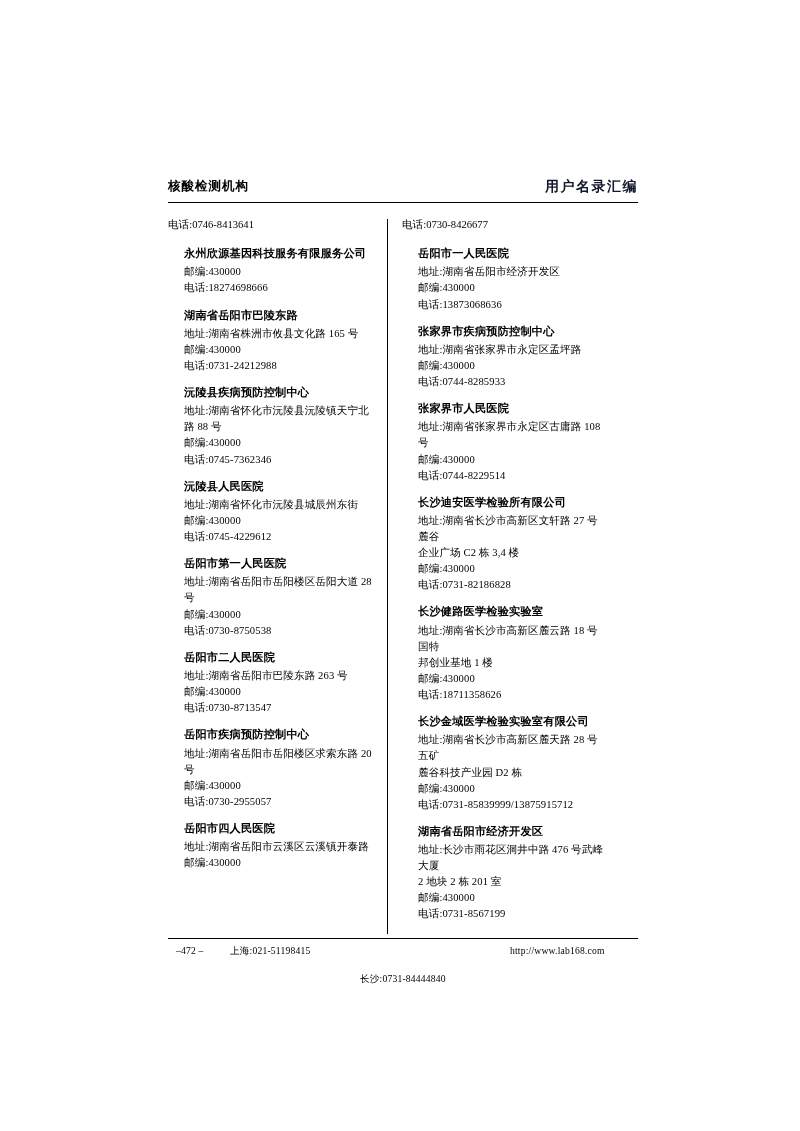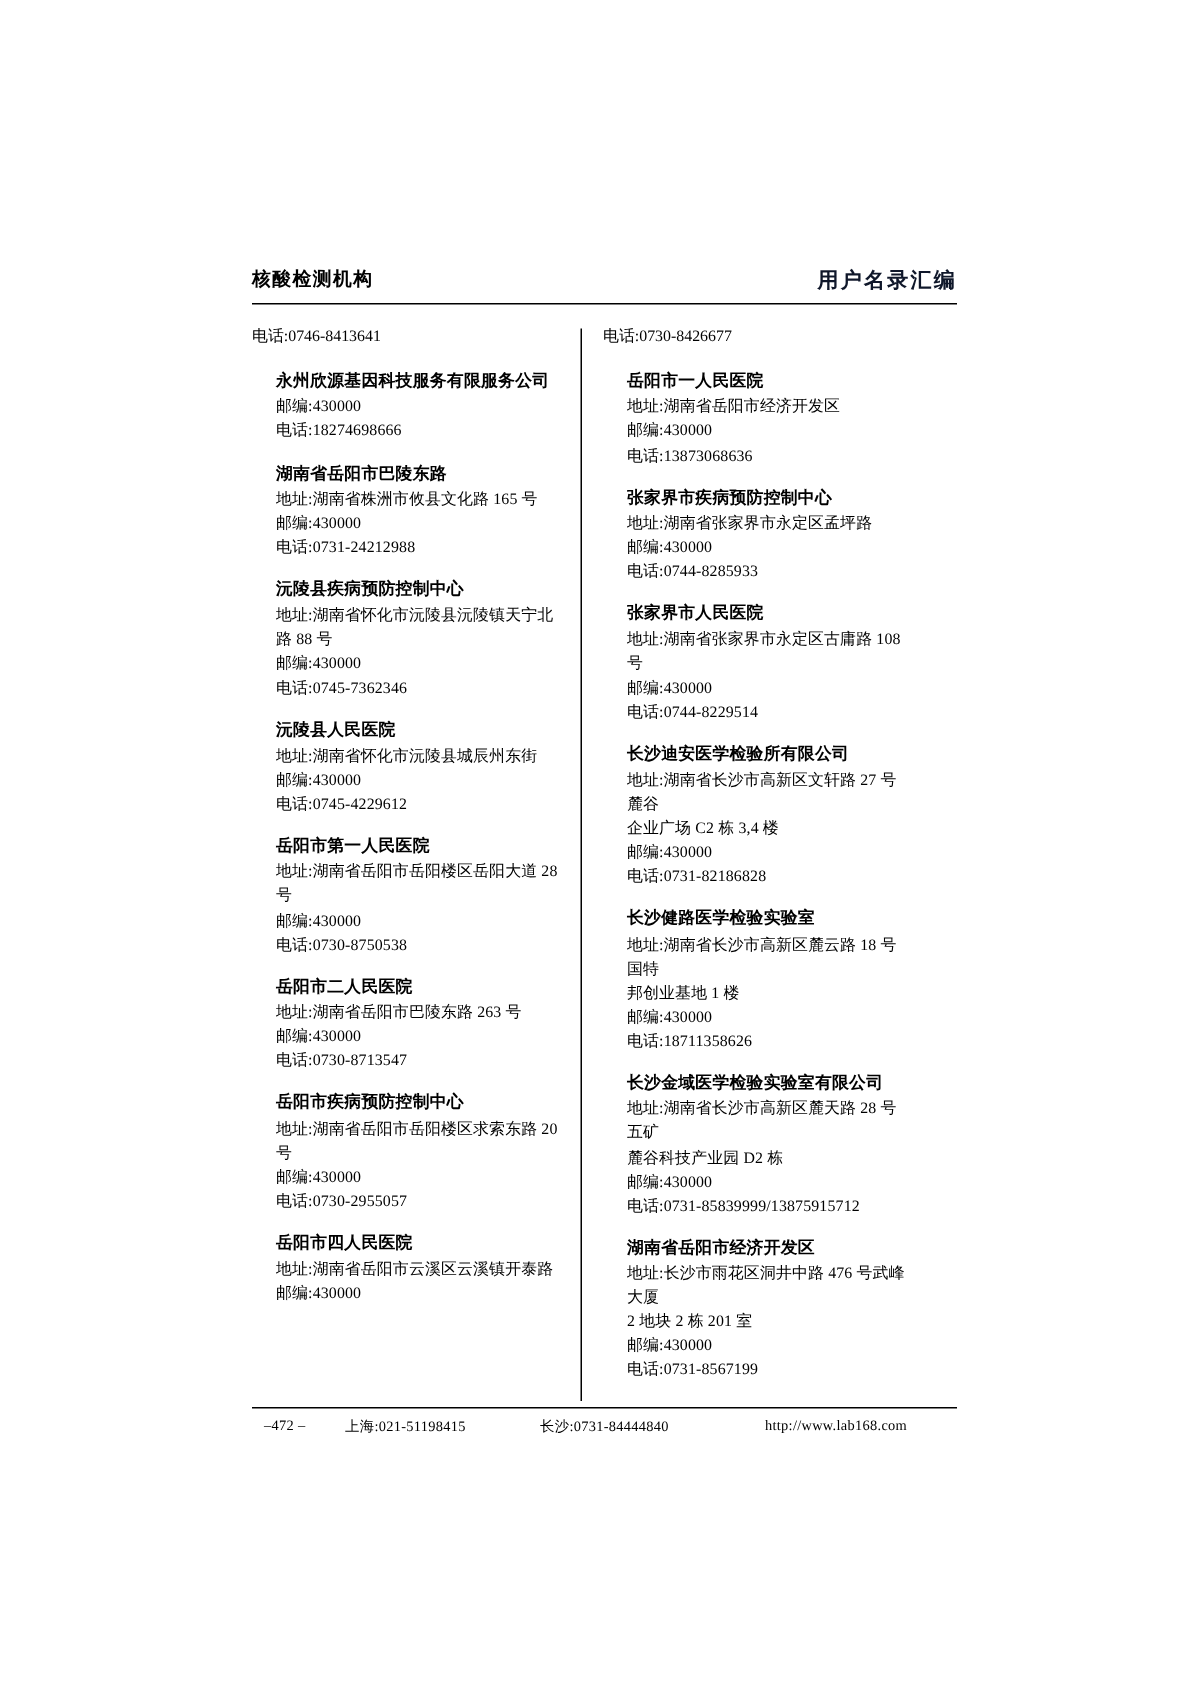--- a/index.html
+++ b/index.html
@@ -112,21 +112,21 @@
     padding-top: 6px;
     letter-spacing: 0.2px;
   }
   .footer .pg {
     width: 62px;
     text-align: left;
     padding-left: 8px;
     box-sizing: border-box;
   }
   .footer .c1 { width: 130px; }
-  .footer .c2 { width: 150px; }
+  .footer .c2 { width: 150px; margin-top: 28px; }
   .footer .c3 { flex: 1; text-align: left; }
 </style>
 </head>
 <body>
 
 <div class="page">
   <div class="page-inner">
 
     <div class="header">
       <div class="header-left">核酸检测机构</div>

